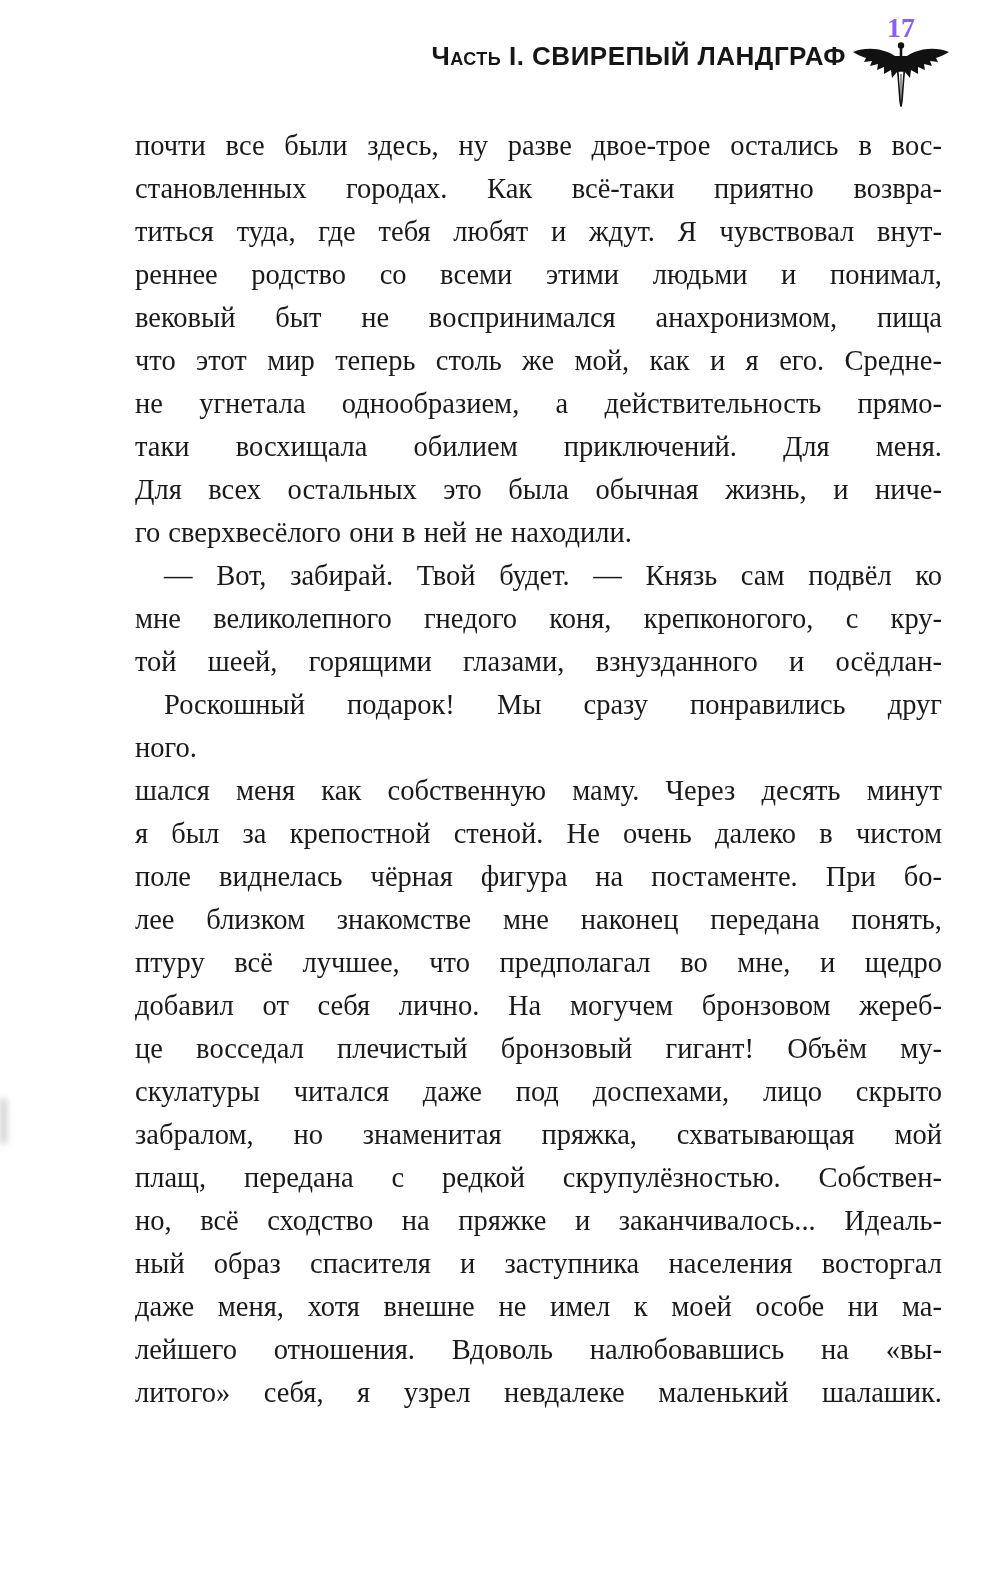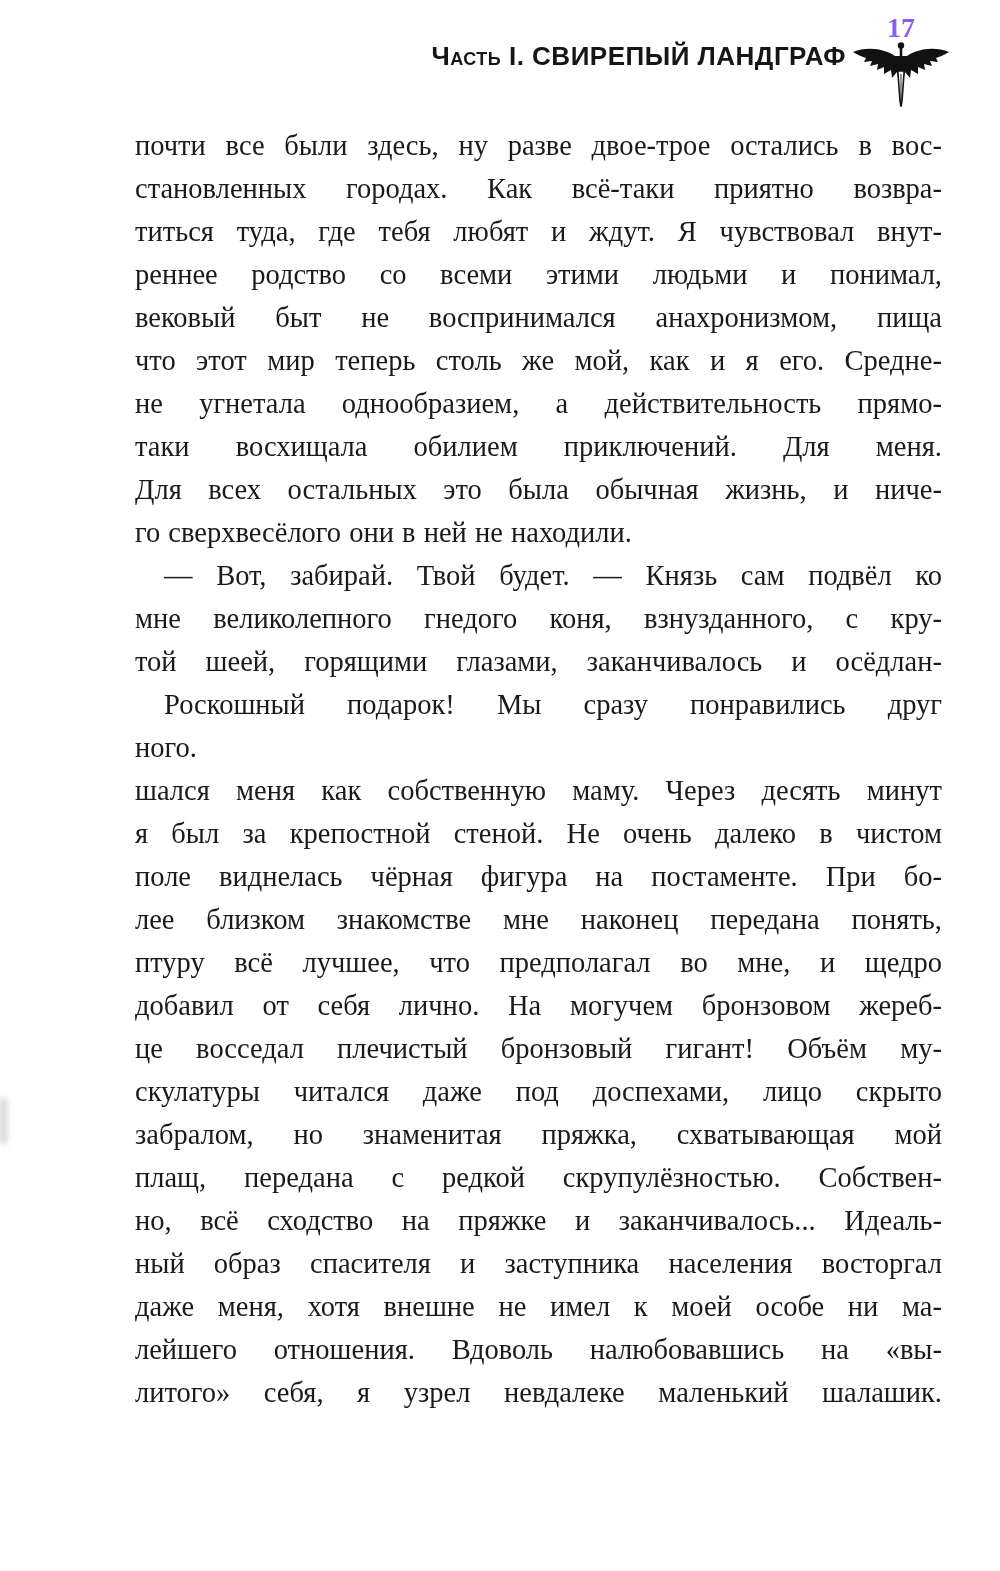--- a/index.html
+++ b/index.html
@@ -148,22 +148,22 @@
       <div class="line">становленных городах. Как всё-таки приятно возвра-</div>
       <div class="line">титься туда, где тебя любят и ждут. Я чувствовал внут-</div>
       <div class="line">реннее родство со всеми этими людьми и понимал,</div>
       <div class="line">вековый быт не воспринимался анахронизмом, пища</div>
       <div class="line">что этот мир теперь столь же мой, как и я его. Средне-</div>
       <div class="line">не угнетала однообразием, а действительность прямо-</div>
       <div class="line">таки восхищала обилием приключений. Для меня.</div>
       <div class="line">Для всех остальных это была обычная жизнь, и ниче-</div>
       <div class="line para-end">го сверхвесёлого они в ней не находили.</div>
       <div class="line indent">— Вот, забирай. Твой будет. — Князь сам подвёл ко</div>
-      <div class="line">мне великолепного гнедого коня, взнузданного, с кру-</div>
-      <div class="line">той шеей, горящими глазами, заканчивалось и осёдлан-</div>
+      <div class="line">мне великолепного гнедого коня, крепконогого, с кру-</div>
+      <div class="line">той шеей, горящими глазами, взнузданного и осёдлан-</div>
       <div class="line indent">Роскошный подарок! Мы сразу понравились друг</div>
       <div class="line para-end">ного.</div>
       <div class="line">шался меня как собственную маму. Через десять минут</div>
       <div class="line">я был за крепостной стеной. Не очень далеко в чистом</div>
       <div class="line">поле виднелась чёрная фигура на постаменте. При бо-</div>
       <div class="line">лее близком знакомстве мне наконец передана понять,</div>
       <div class="line">птуру всё лучшее, что предполагал во мне, и щедро</div>
       <div class="line">добавил от себя лично. На могучем бронзовом жереб-</div>
       <div class="line">це восседал плечистый бронзовый гигант! Объём му-</div>
       <div class="line">скулатуры читался даже под доспехами, лицо скрыто</div>

